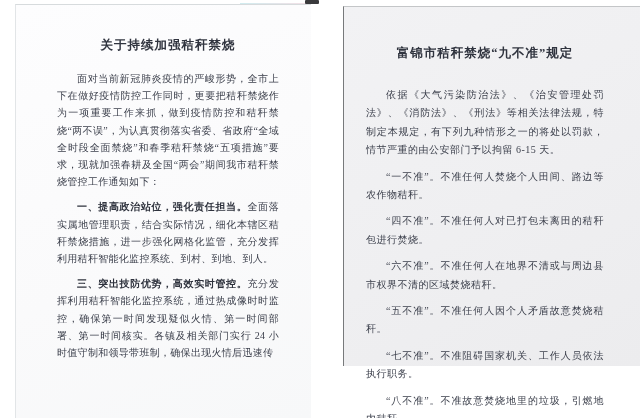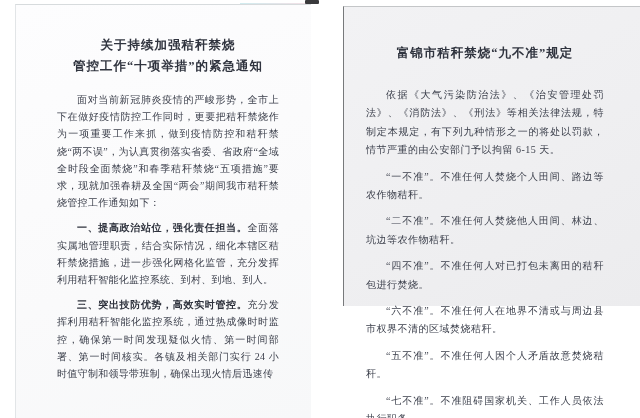--- a/index.html
+++ b/index.html
@@ -26,21 +26,21 @@
     height: 414px;
     background: linear-gradient(160deg, #fdfdfe 0%, #fafafb 60%, #f7f8f9 100%);
     border-top: 1px solid #d7dbdd;
     border-left: 1px solid #e2e5e7;
     padding: 30px 24px 18px 33px;
   }
   .page-right {
     left: 343px;
     top: 6px;
     width: 297px;
-    height: 300px;
+    height: 360px;
     background: linear-gradient(150deg, #f2f2f4 0%, #efeff1 55%, #ececee 100%);
     border-top: 1px solid #c4c6c8;
     border-left: 1px solid #77797b;
     padding: 32px 28px 10px 14px;
   }
   .doc-title {
     text-align: center;
     font-weight: bold;
     font-size: 12.5px;
     line-height: 21px;
@@ -87,35 +87,33 @@
 </style>
 </head>
 <body>
 
 <div class="edge-artifact"></div>
 <div class="smudge"></div>
 
 <div class="page page-left">
   <h1 class="doc-title">
     <span>关于持续加强秸秆禁烧</span><br>
-    <span>管控工作“十项举措”的紧急通知</span>
   </h1>
   <div class="body-text">
     <p><b></b><span>面对当前新冠肺炎疫情的严峻形势，全市上下在做好疫情防控工作同时，更要把秸秆禁烧作为一项重要工作来抓，做到疫情防控和秸秆禁烧“两不误”，为认真贯彻落实省委、省政府“全域全时段全面禁烧”和春季秸秆禁烧“五项措施”要求，现就加强春耕及全国“两会”期间我市秸秆禁烧管控工作通知如下：</span></p>
     <p><b>一、提高政治站位，强化责任担当。</b><span>全面落实属地管理职责，结合实际情况，细化本辖区秸秆禁烧措施，进一步强化网格化监管，充分发挥利用秸秆智能化监控系统、到村、到地、到人。</span></p>
     <p><b>三、突出技防优势，高效实时管控。</b><span>充分发挥利用秸秆智能化监控系统，通过热成像时时监控，确保第一时间发现疑似火情、第一时间部署、第一时间核实。各镇及相关部门实行 24 小时值守制和领导带班制，确保出现火情后迅速传</span></p>
   </div>
 </div>
 
 <div class="page page-right">
   <h1 class="doc-title">富锦市秸秆禁烧“九不准”规定</h1>
   <div class="body-text">
     <p><span>依据《大气污染防治法》、《治安管理处罚法》、《消防法》、《刑法》等相关法律法规，特制定本规定，有下列九种情形之一的将处以罚款，情节严重的由公安部门予以拘留 6-15 天。</span></p>
     <p><span>“一不准”。</span><span>不准任何人焚烧个人田间、路边等农作物秸秆。</span></p>
-    <p><span>“二不准”。</span><span>不准任何人焚烧他人田间、林边、坑边等农作物秸秆。</span></p>
     <p><span>“四不准”。</span><span>不准任何人对已打包未离田的秸秆包进行焚烧。</span></p>
     <p><span>“六不准”。</span><span>不准任何人在地界不清或与周边县市权界不清的区域焚烧秸秆。</span></p>
     <p><span>“五不准”。</span><span>不准任何人因个人矛盾故意焚烧秸秆。</span></p>
     <p><span>“七不准”。</span><span>不准阻碍国家机关、工作人员依法执行职务。</span></p>
     <p><span>“八不准”。</span><span>不准故意焚烧地里的垃圾，引燃地内秸秆。</span></p>
 
   </div>
 </div>
 
 </body></html>

